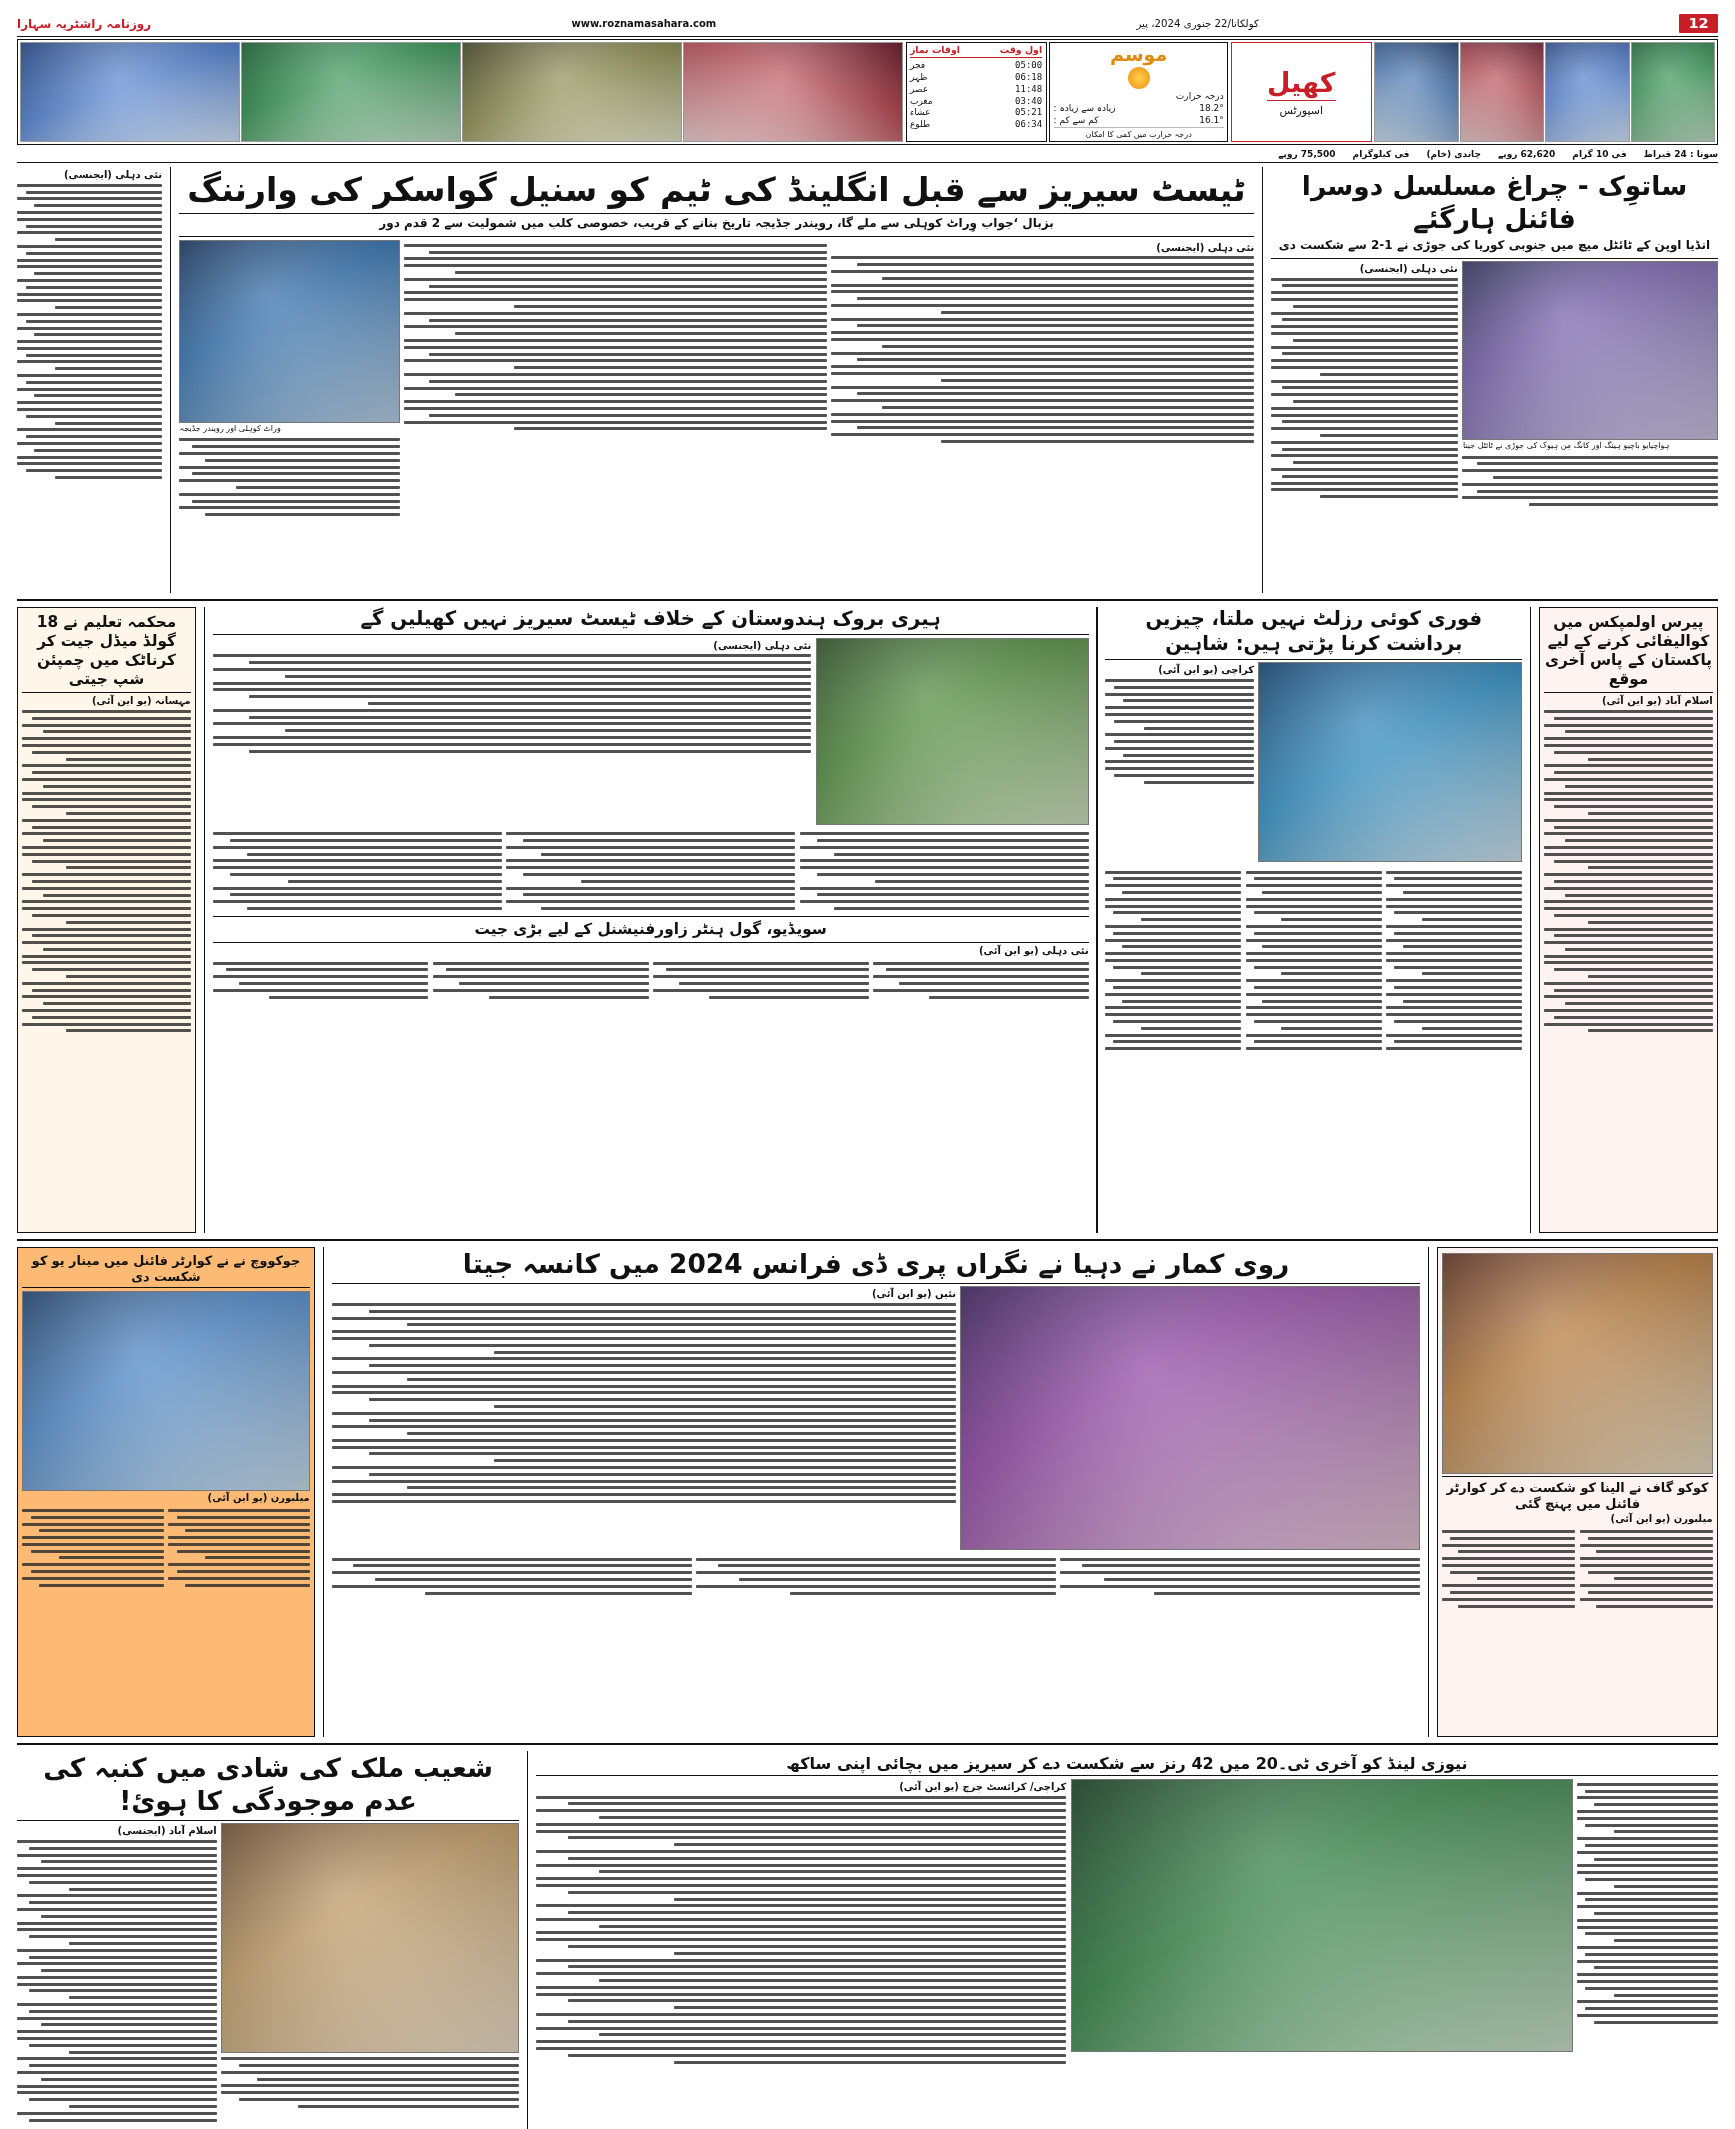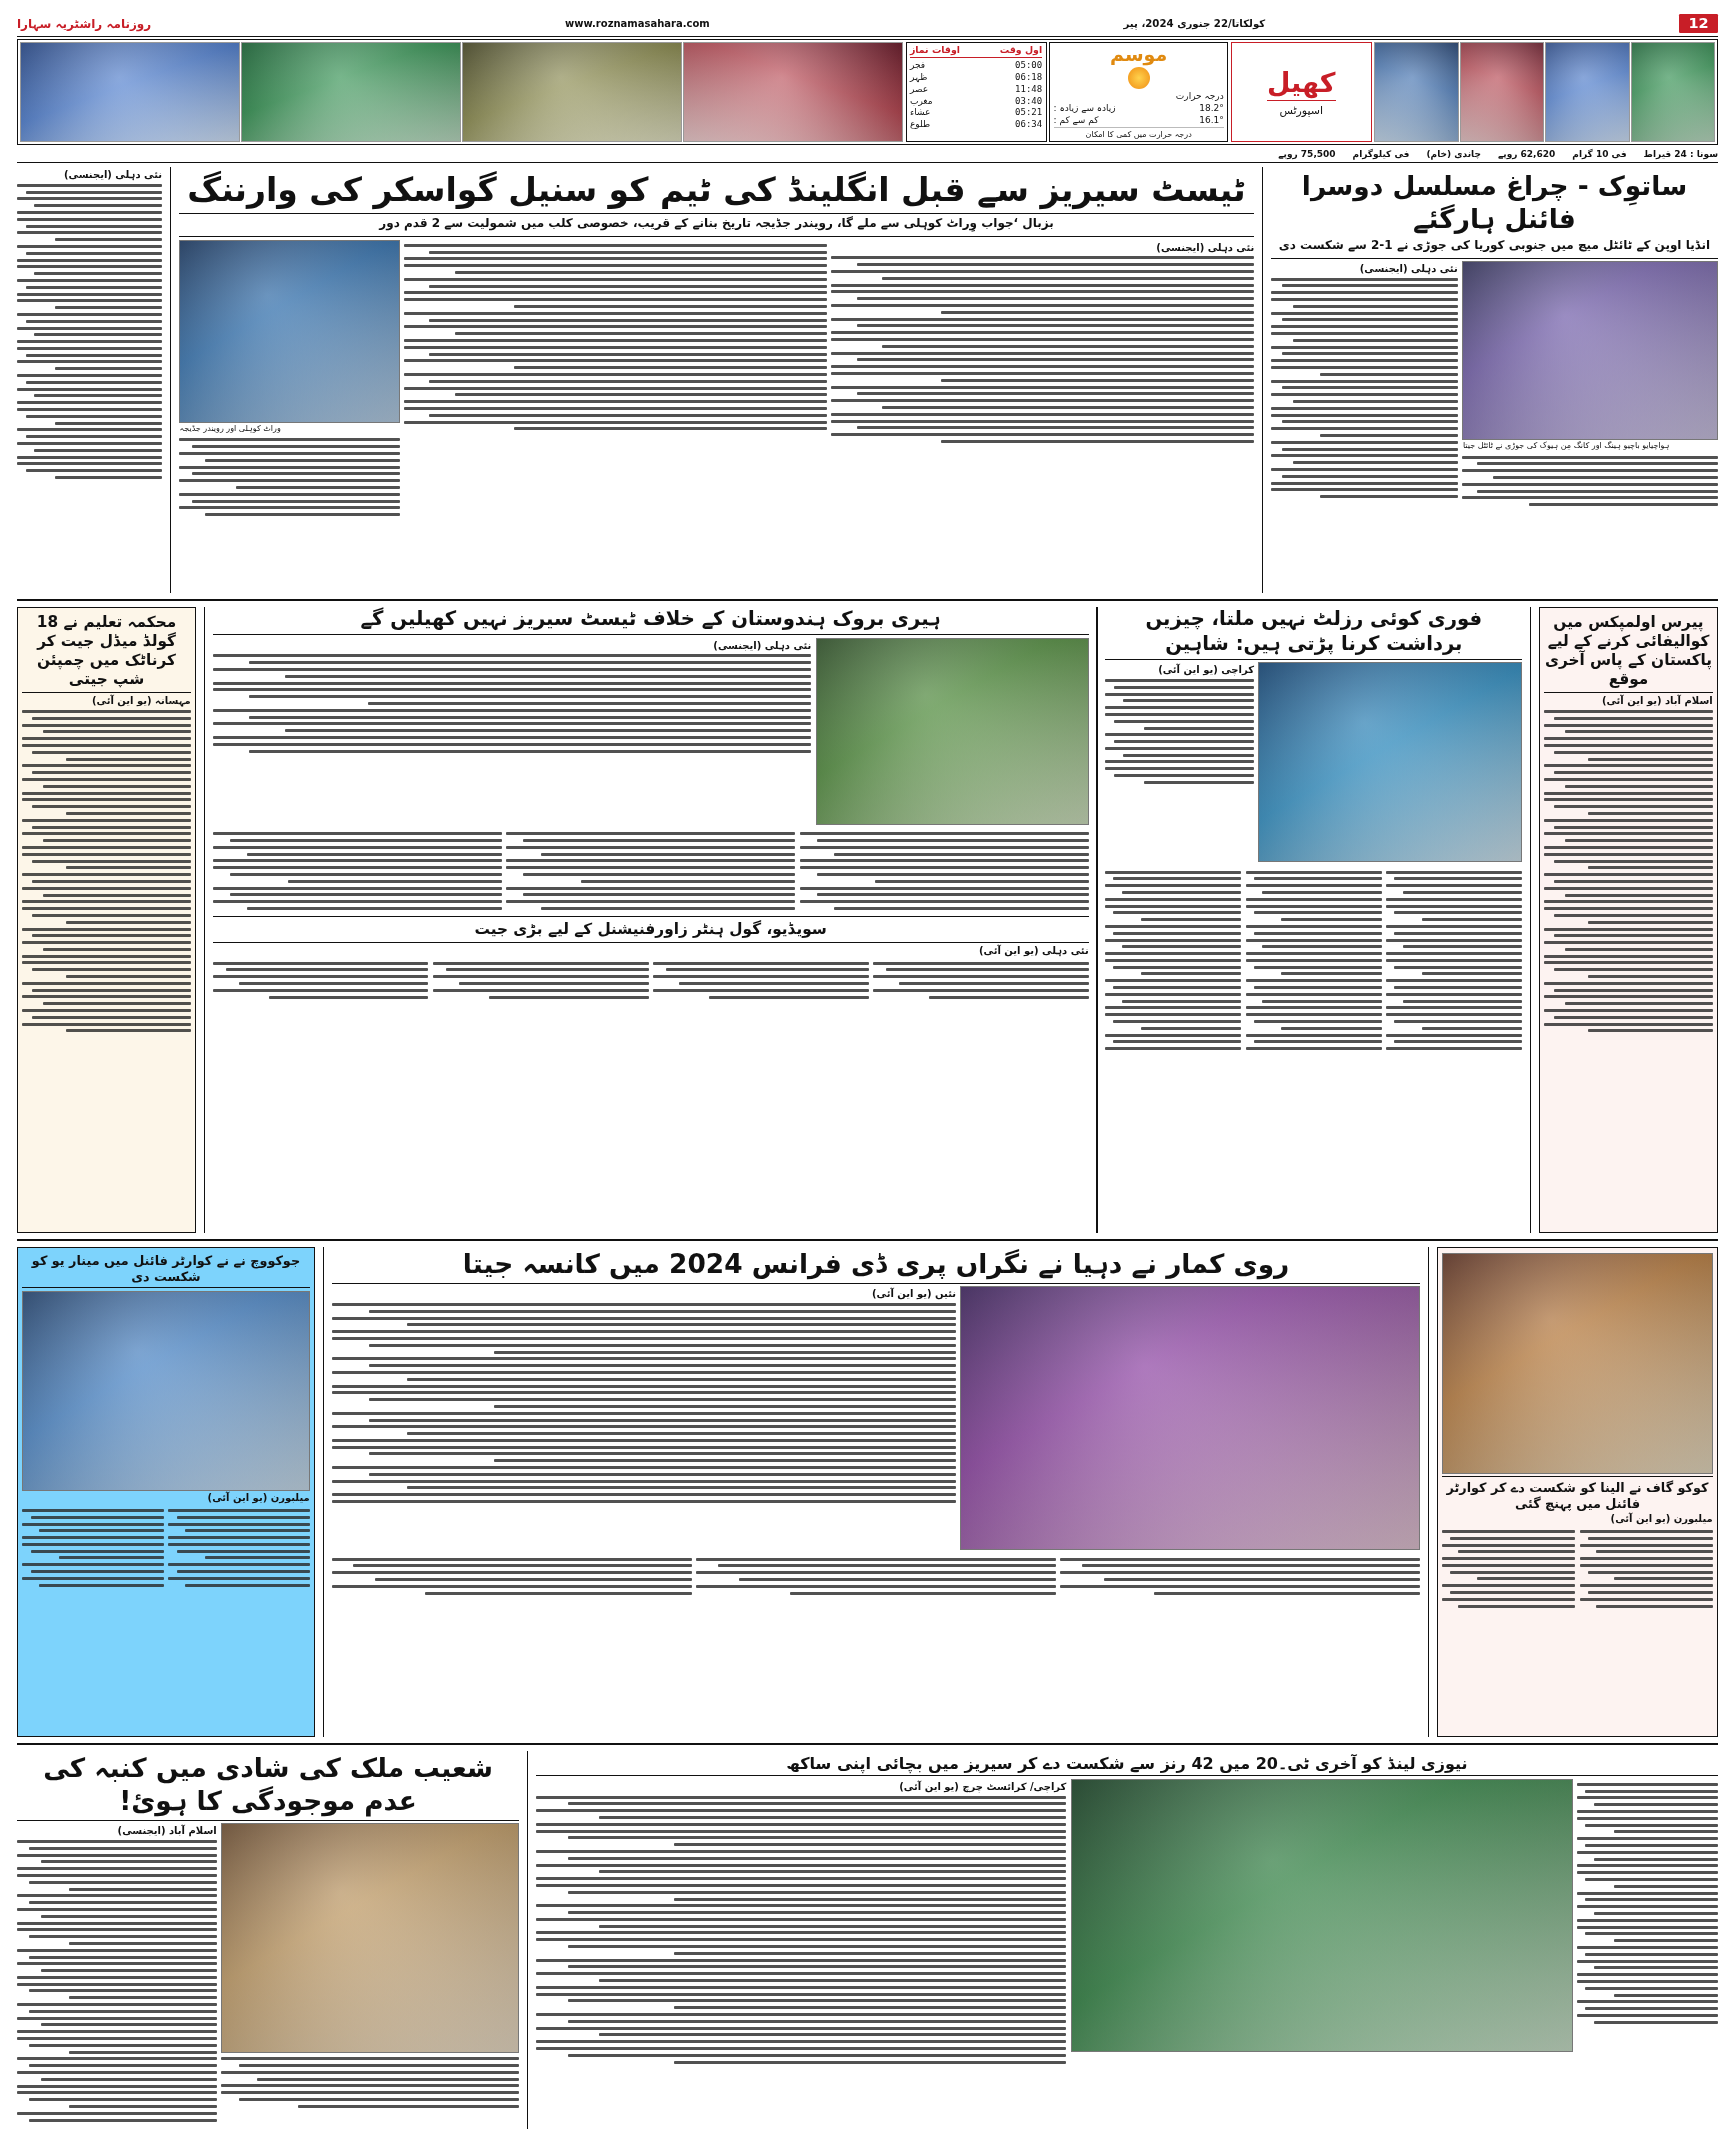--- a/index.html
+++ b/index.html
@@ -24,21 +24,21 @@
   .masthead {
     display: flex; align-items: center; justify-content: space-between;
     border-bottom: 1.7px solid #111; padding-bottom: 2.6px; margin-bottom: 2.6px;
     height: 22px;
   }
   .page-num {
     background: #c81e27; color: #fff; font-weight: bold;
     font-size: 14.5px; padding: 1.7px 9.4px; border-radius: 1.3px;
     line-height: 1.1;
   }
-  .dateline { font-size: 10.2px; font-weight: bold; color:#111; letter-spacing:0.2px; }
+  .dateline { font-size: 10.2px; font-weight: normal; color:#111; letter-spacing:0.2px; }
   .website { font-size: 10px; font-weight: bold; color:#111; }
   .brandname { font-size: 12px; font-weight: bold; color:#c81e27; }
 
   
   .topstrip {
     display: flex; gap: 2.6px; height: 106px; margin-bottom: 4.3px;
     border: 0.9px solid #111; padding: 1.7px; align-items: stretch;
   }
   .strip-photos {
     flex: 0 0 341px; display: flex; gap: 1.3px;
@@ -951,21 +951,21 @@
             <div class="ln s3"></div>
               <div class="ln s1"></div>
               <div class="ln s4"></div>
           </div>
         </div>
       </div>
     </div>
 
     <div style="flex:0 0 1.3px;background:#111;margin:0 3.4px;"></div>
 
-    <div class="col box" style="flex:0 0 298px;background:#7dd3fc;">
+    <div class="col box" style="flex:0 0 298px;background:#fdba74;">
       <div class="headline h-s">جوکووچ نے نے کوارٹر فائنل میں مینار یو کو شکست دی</div>
       <div class="thin-rule"></div>
       <div class="photo p-djoko" style="height:200px;"></div>
       <div class="byline">میلبورن (یو این آئی)</div>
       <div class="cols">
         <div class="col">
           <div class="body-text small">
             <div class="ln s1"></div>
               <div class="ln s2"></div>
               <div class="ln s1"></div>

